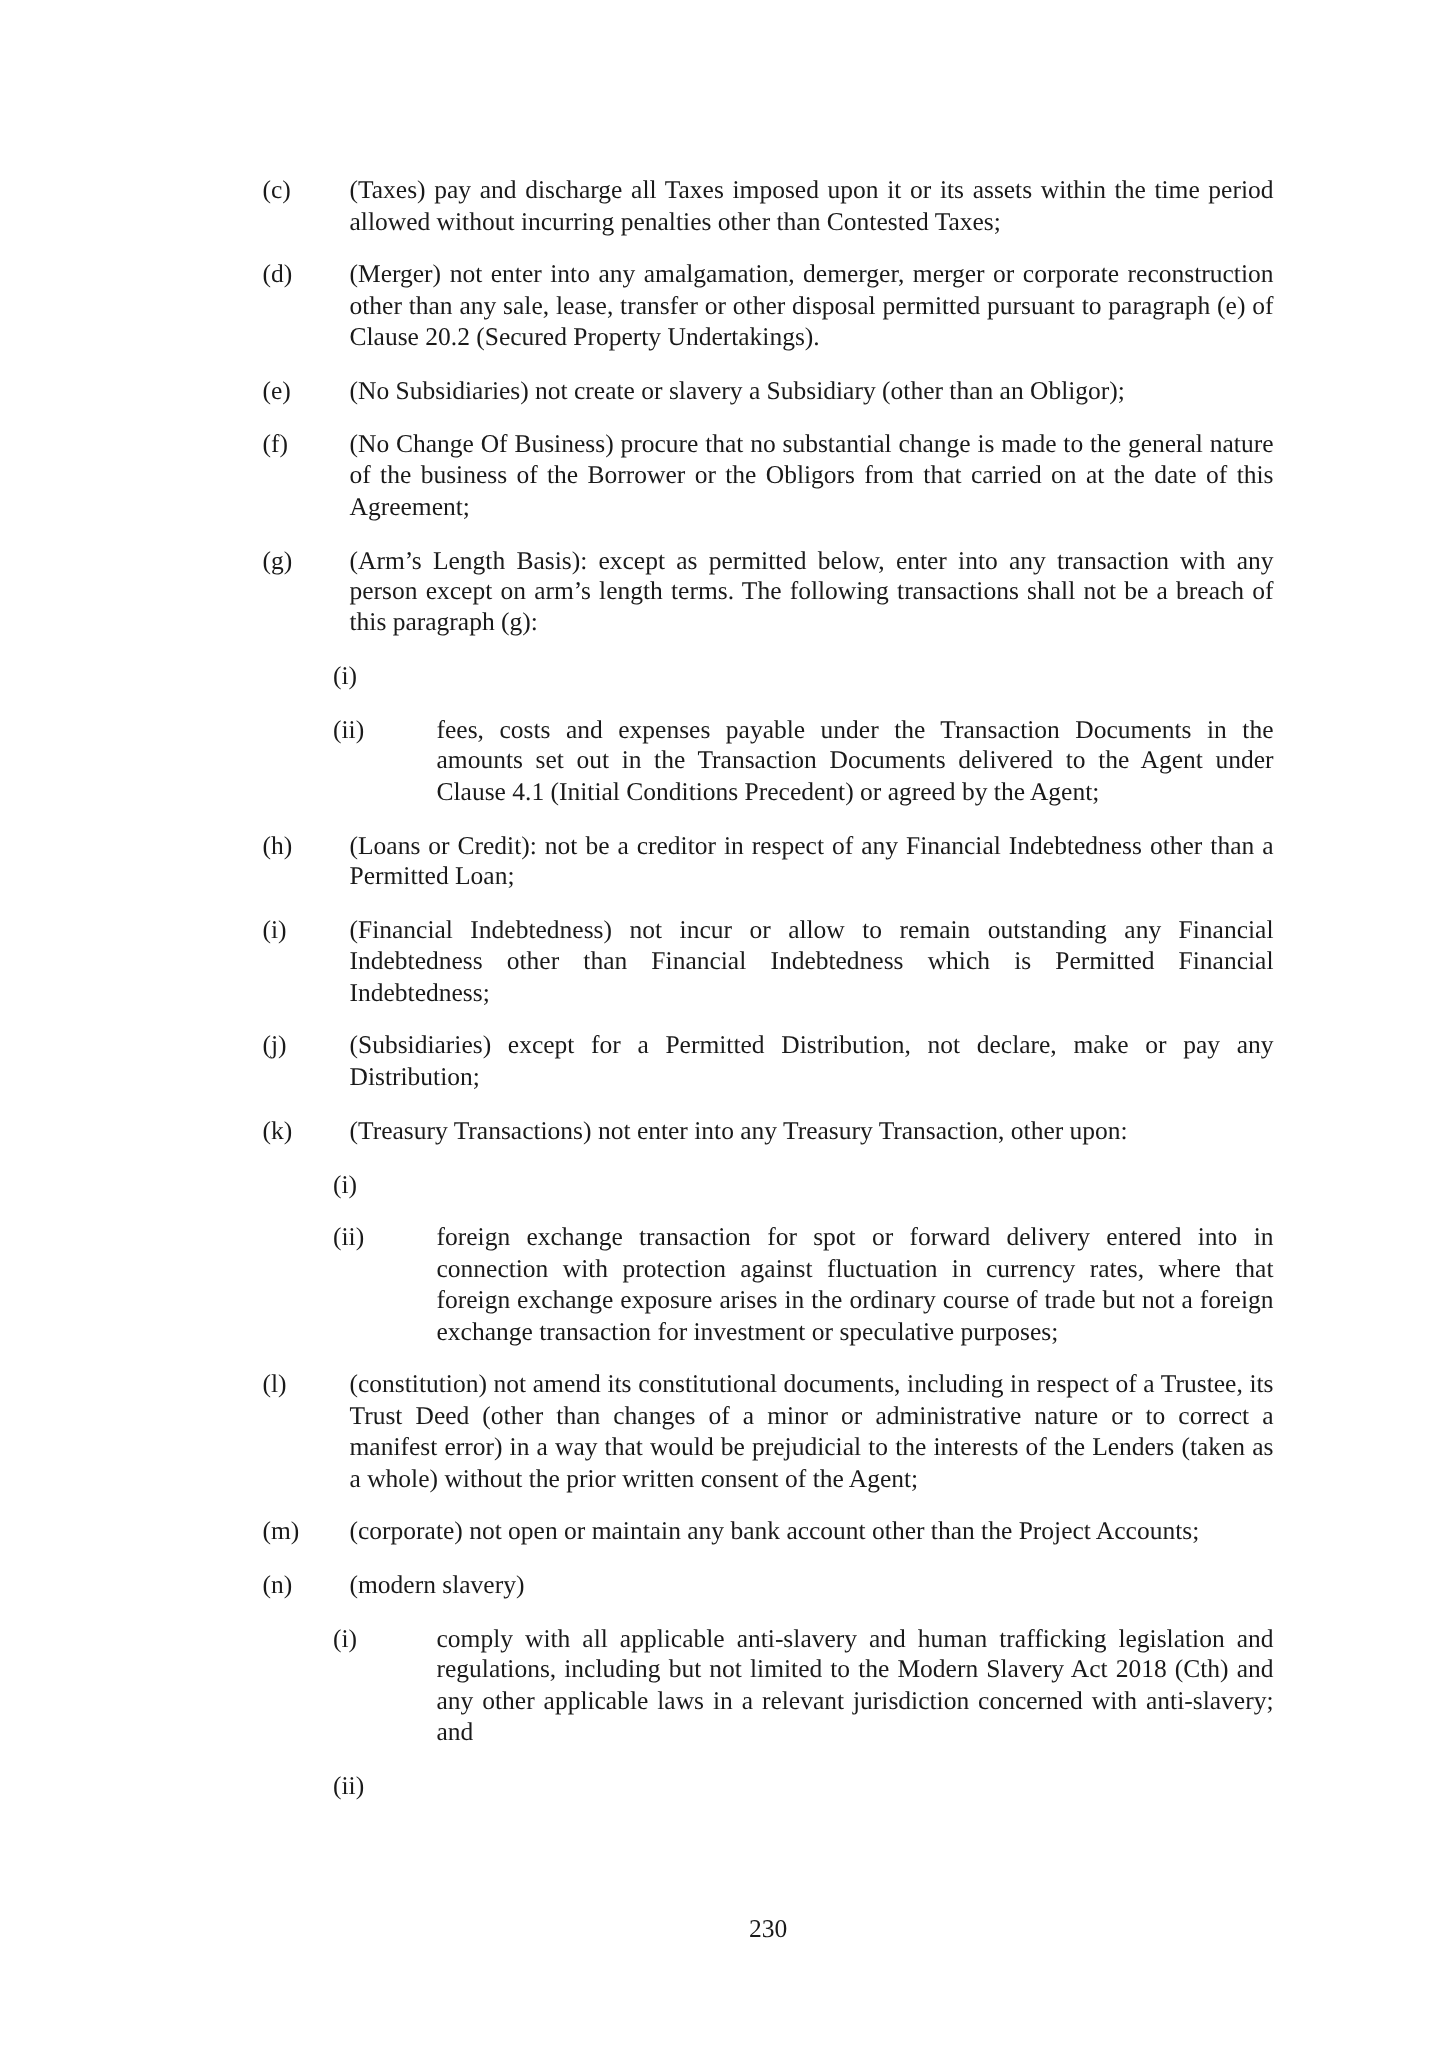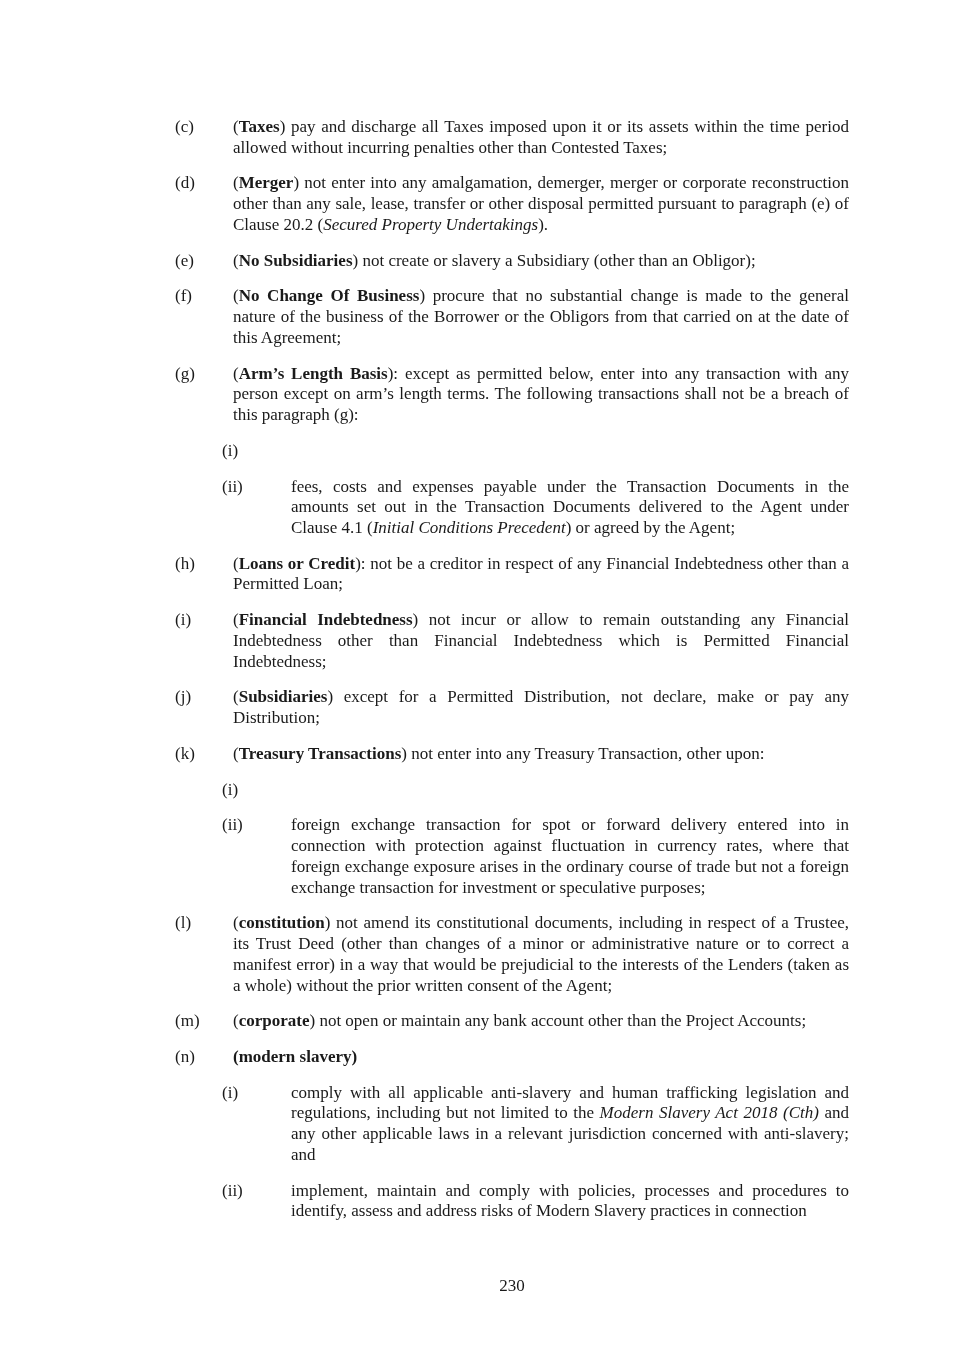--- a/index.html
+++ b/index.html
@@ -36,22 +36,22 @@
     padding-left: 47px;
   }
   .sub-row > .label {
     flex: 0 0 69px;
     width: 69px;
   }
   .text {
     flex: 1 1 auto;
     text-align: justify;
   }
-  .run.bold { font-weight: bold; }
-  .run.italic { font-style: italic; }
+  .run.bold { font-weight: normal; }
+  .run.italic { }
   .run.normal { font-weight: normal; font-style: normal; }
   .page-footer {
     position: absolute;
     top: 1276px;
     left: 175px;
     width: 674px;
     text-align: center;
   }
 </style>
 </head>
@@ -120,19 +120,18 @@
       <div class="row clause-row">
         <div class="label">(n)</div>
         <div class="text"><span class="run bold">(modern slavery)</span></div>
       </div>
       <div class="row sub-row">
         <div class="label">(i)</div>
         <div class="text"><span class="run normal">comply with all applicable anti-slavery and human trafficking legislation and regulations, including but not limited to the </span><span class="run italic">Modern Slavery Act 2018 (Cth)</span><span class="run normal"> and any other applicable laws in a relevant jurisdiction concerned with anti-slavery; and</span></div>
       </div>
       <div class="row sub-row">
         <div class="label">(ii)</div>
-        <div class="text"><span class="run normal">implement, maintain and comply with policies, processes and procedures to identify, assess and address risks of Modern Slavery practices in connection</span></div>
       </div>
     </main>
   <footer class="page-footer">
     <span>230</span>
   </footer>
 </div>
 
 </body></html>

